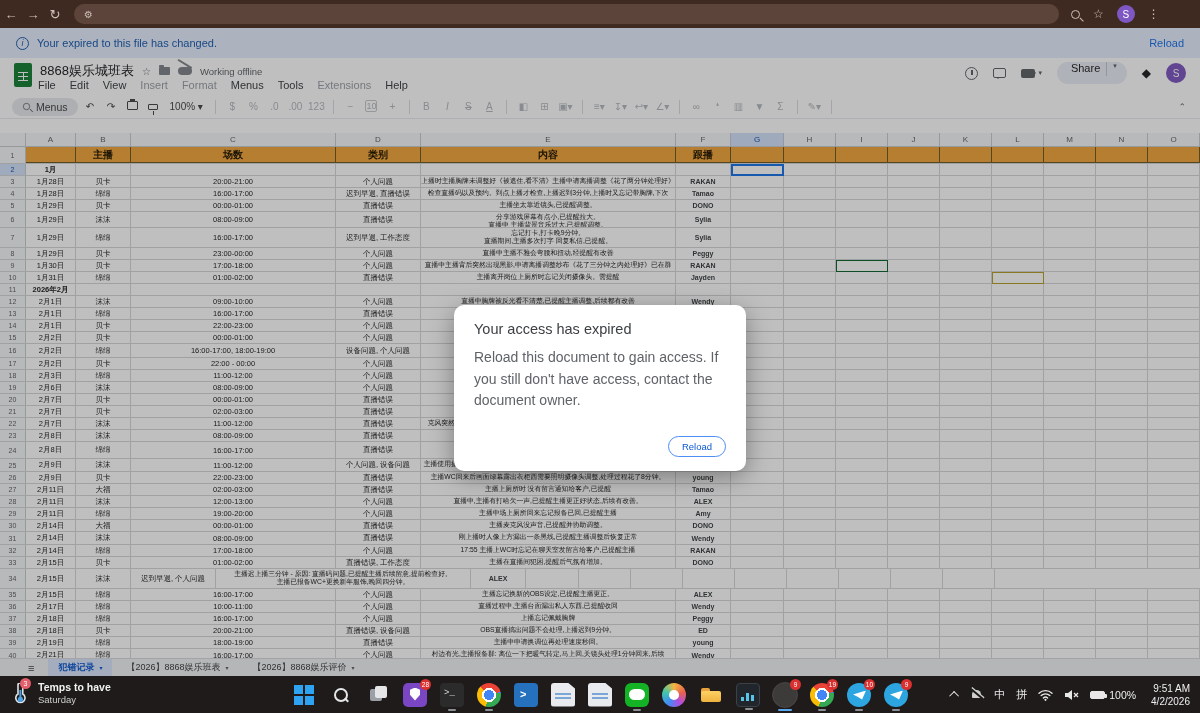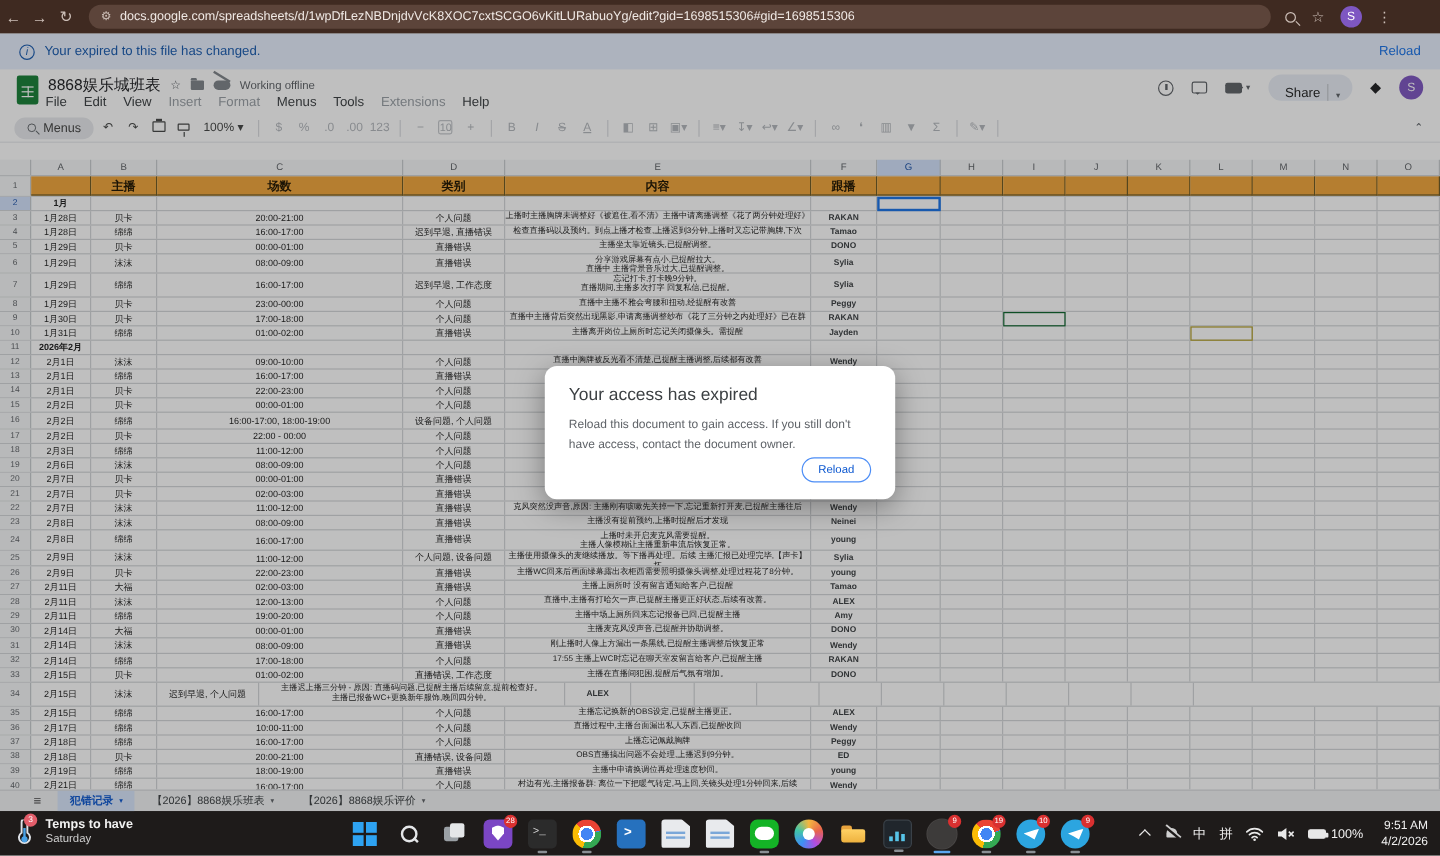--- a/index.html
+++ b/index.html
@@ -45,21 +45,21 @@
   .offline-txt{font-size:9.5px;color:#5f6368}
   .menu-row{position:absolute;left:38px;top:21px;display:flex;gap:14px;font-size:11px;color:#3c4043}
   .menu-item.disabled{color:#9aa0a6}
   .hdr-right{position:absolute;right:14px;top:4px;display:flex;align-items:center;gap:15px}
   .ci-clock{width:13px;height:13px;border:1.4px solid #5f6368;border-radius:50%;position:relative;display:inline-block}
   .ci-clock::after{content:"";position:absolute;left:5px;top:2.5px;width:1.4px;height:4.5px;background:#5f6368}
   .ci-bubble{width:13px;height:10px;border:1.4px solid #5f6368;border-radius:2px;position:relative;display:inline-block}
   .ci-bubble::after{content:"";position:absolute;left:2px;bottom:-4px;border:2.5px solid transparent;border-top-color:#5f6368}
   .ci-cam{width:14px;height:9px;background:#5f6368;border-radius:2px;position:relative;display:inline-block}
   .ci-cam::after{content:"";position:absolute;right:-4px;top:1.5px;border:3px solid transparent;border-left-color:#5f6368}
-  .share-btn{height:22px;background:#e9eef6;border-radius:11px;display:flex;align-items:flex-end;font-size:11px;color:#1f1f1f;padding:0 4px 0 14px}
+  .share-btn{height:22px;background:#e9eef6;border-radius:11px;display:flex;align-items:flex-start;font-size:11px;color:#1f1f1f;padding:0 4px 0 14px}
   .share-btn .sep{width:1px;height:14px;background:#c4c7cc;margin:0 6px}
   .gem{color:#202124;font-size:12px}
 
   .toolbar{height:24px;background:#fff;display:flex;align-items:center;padding-left:12px;gap:4px;border-bottom:1px solid #e8eaed}
   .menus-pill{height:18px;background:#e8eaed;border-radius:9px;display:flex;align-items:center;gap:5px;padding:0 10px;font-size:10.5px;color:#444}
   .menus-pill .ci-lens{border-color:#5f6368;transform:scale(.8)}
   .menus-pill .ci-lens::after{background:#5f6368}
   .tbi{min-width:17px;text-align:center;font-size:10px;color:#454746;cursor:pointer}
   .tbi.dis{color:#b4b8bd}
   .tb-sep{width:1px;height:14px;background:#dadce0;margin:0 4px}
@@ -98,21 +98,21 @@
   .tabbar{position:absolute;bottom:0;left:0;width:1200px;height:18px;background:#f1f3f4;display:flex;align-items:center;gap:4px;font-size:9px;color:#3c4043;border-top:1px solid #d9dbde}
   .tb-menu{margin:0 10px 0 28px;font-size:11px;color:#444}
   .sheet-tab{padding:0 10px;height:18px;display:flex;align-items:center;gap:5px;cursor:pointer}
   .sheet-tab .dd{font-size:6px;color:#5f6368}
   .sheet-tab.active{background:#d9e7fd;color:#0b57d0;font-weight:bold}
   .sheet-tab.active .dd{color:#0b57d0}
 
   
   .modal{position:absolute;left:454px;top:277px;width:292px;background:#fff;border-radius:10px;z-index:50;box-shadow:0 6px 24px rgba(0,0,0,.35);padding:16px 20px 14px}
   .modal h1{font-size:14.5px;font-weight:normal;color:#3c4043;margin-bottom:10px}
-  .modal p{font-size:10px;color:#5f6368;line-height:1.55;margin-bottom:3px}
+  .modal p{font-size:14px;color:#5f6368;line-height:1.55;margin-bottom:24px}
   .modal .btn-row{display:flex;justify-content:flex-end}
   .reload-btn{font-size:9.5px;color:#0b57d0;background:#fff;border:1.6px solid #4c8df6;border-radius:14px;padding:4px 13px;cursor:pointer}
 
   
   .taskbar{position:absolute;bottom:0;left:0;width:1200px;height:37px;background:#1e1b1a;color:#eee}
   .weather{position:absolute;left:10px;top:4px;display:flex;align-items:center;gap:8px}
   .thermo{position:relative;width:20px;height:26px}
   .thermo svg{position:absolute;left:2px;top:3px}
   .w-badge{position:absolute;left:10px;top:-2px;width:11px;height:11px;border-radius:50%;background:#e35d6a;color:#fff;font-size:7px;display:flex;align-items:center;justify-content:center;z-index:2}
   .w-txt{line-height:1.25}
@@ -164,21 +164,20 @@
 <body>
 
 <div class="screen">
 
   <div class="browser-bar">
     <span class="nav-btn">←</span>
     <span class="nav-btn">→</span>
     <span class="nav-btn">↻</span>
     <div class="omnibox">
       <span class="site-ic">⚙</span>
-      <span class="url">docs.google.com/spreadsheets/d/1wpDfLezNBDnjdvVcK8XOC7cxtSCGO6vKitLURabuoYg/edit?gid=1698515306#gid=1698515306</span>
     </div>
     <div class="bb-right">
       <span class="ci-lens"></span>
       <span class="bb-star">☆</span>
       <span class="avatar">S</span>
       <span class="kebab">⋮</span>
     </div>
   </div>
 
   <div class="page">

